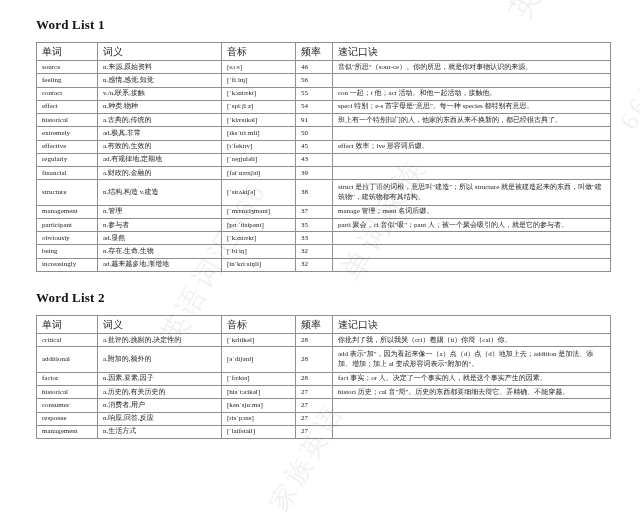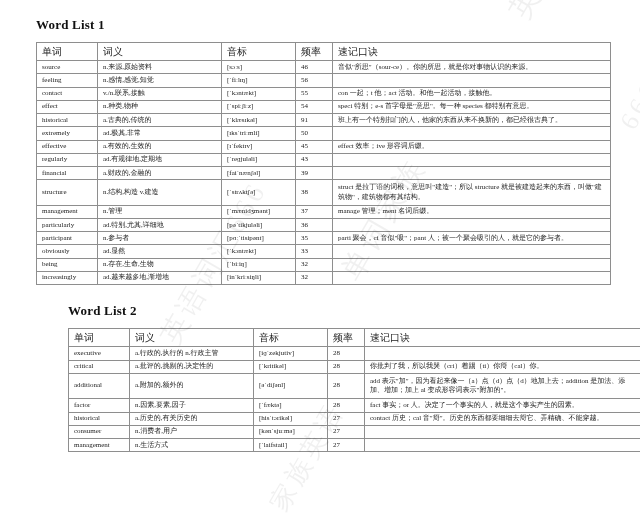--- a/index.html
+++ b/index.html
@@ -42,21 +42,21 @@
 
   
   #page {
     position: relative;
     z-index: 1;
     padding: 0;
   }
 
   .list-block { margin: 0; }
   #block-1 { padding-top: 17px; }
-  #block-2 { padding-top: 18px; padding-left: 32px; }
+  #block-2 { padding-top: 18px; }
 
   .list-title {
     margin: 0 12px 9px 36px;
     font-size: 13px;
     font-weight: bold;
     font-family: "Liberation Serif", "DejaVu Serif", serif;
     letter-spacing: 0.2px;
     color: #111;
   }
 
@@ -201,27 +201,20 @@
             <td class="cell-mnem">struct 是拉丁语的词根，意思叫"建造"；所以 structure 就是被建造起来的东西，叫做"建筑物"，建筑物都有其结构。</td>
           </tr>
           <tr>
             <td class="cell-word">management</td>
             <td class="cell-mean">n.管理</td>
             <td class="cell-phon">[ˈmænidʒmənt]</td>
             <td class="cell-freq">37</td>
             <td class="cell-mnem">manage 管理；ment 名词后缀。</td>
           </tr>
           <tr>
-            <td class="cell-word">particularly</td>
-            <td class="cell-mean">ad.特别,尤其,详细地</td>
-            <td class="cell-phon">[pəˈtikjuləli]</td>
-            <td class="cell-freq">36</td>
-            <td class="cell-mnem"></td>
-          </tr>
-          <tr>
             <td class="cell-word">participant</td>
             <td class="cell-mean">n.参与者</td>
             <td class="cell-phon">[pɑːˈtisipənt]</td>
             <td class="cell-freq">35</td>
             <td class="cell-mnem">parti 聚会，ci 音似"吸"；pant 人；被一个聚会吸引的人，就是它的参与者。</td>
           </tr>
           <tr>
             <td class="cell-word">obviously</td>
             <td class="cell-mean">ad.显然</td>
             <td class="cell-phon">[ˈkɔntækt]</td>
@@ -260,27 +253,20 @@
         <tr>
           <th>单词</th>
           <th>词义</th>
           <th>音标</th>
           <th>频率</th>
           <th>速记口诀</th>
         </tr>
       </thead>
       <tbody>
           <tr>
-            <td class="cell-word">executive</td>
-            <td class="cell-mean">a.行政的,执行的 n.行政主管</td>
-            <td class="cell-phon">[iɡˈzekjutiv]</td>
-            <td class="cell-freq">28</td>
-            <td class="cell-mnem"></td>
-          </tr>
-          <tr>
             <td class="cell-word">critical</td>
             <td class="cell-mean">a.批评的,挑剔的,决定性的</td>
             <td class="cell-phon">[ˈkritikəl]</td>
             <td class="cell-freq">28</td>
             <td class="cell-mnem">你批判了我，所以我哭（cri）着踢（ti）你搿（cal）你。</td>
           </tr>
           <tr class="row-tall">
             <td class="cell-word">additional</td>
             <td class="cell-mean">a.附加的,额外的</td>
             <td class="cell-phon">[əˈdiʃənl]</td>
@@ -292,30 +278,37 @@
             <td class="cell-mean">n.因素,要素,因子</td>
             <td class="cell-phon">[ˈfæktə]</td>
             <td class="cell-freq">28</td>
             <td class="cell-mnem">fact 事实；or 人。决定了一个事实的人，就是这个事实产生的因素。</td>
           </tr>
           <tr>
             <td class="cell-word">historical</td>
             <td class="cell-mean">a.历史的,有关历史的</td>
             <td class="cell-phon">[hisˈtɔrikəl]</td>
             <td class="cell-freq">27</td>
-            <td class="cell-mnem">contact 历史；cal 音"搿"。历史的东西都要细细去搿它、弄精确、不能穿越。</td>
+            <td class="cell-mnem">histori 历史；cal 音"搿"。历史的东西都要细细去搿它、弄精确、不能穿越。</td>
           </tr>
           <tr>
             <td class="cell-word">consumer</td>
             <td class="cell-mean">n.消费者,用户</td>
             <td class="cell-phon">[kənˈsjuːmə]</td>
             <td class="cell-freq">27</td>
             <td class="cell-mnem"></td>
           </tr>
           <tr>
+            <td class="cell-word">response</td>
+            <td class="cell-mean">n.响应,回答,反应</td>
+            <td class="cell-phon">[risˈpɔns]</td>
+            <td class="cell-freq">27</td>
+            <td class="cell-mnem"></td>
+          </tr>
+          <tr>
             <td class="cell-word">management</td>
             <td class="cell-mean">n.生活方式</td>
             <td class="cell-phon">[ˈlaifstail]</td>
             <td class="cell-freq">27</td>
             <td class="cell-mnem"></td>
           </tr>
         </tbody>
     </table>
   </section>
 

